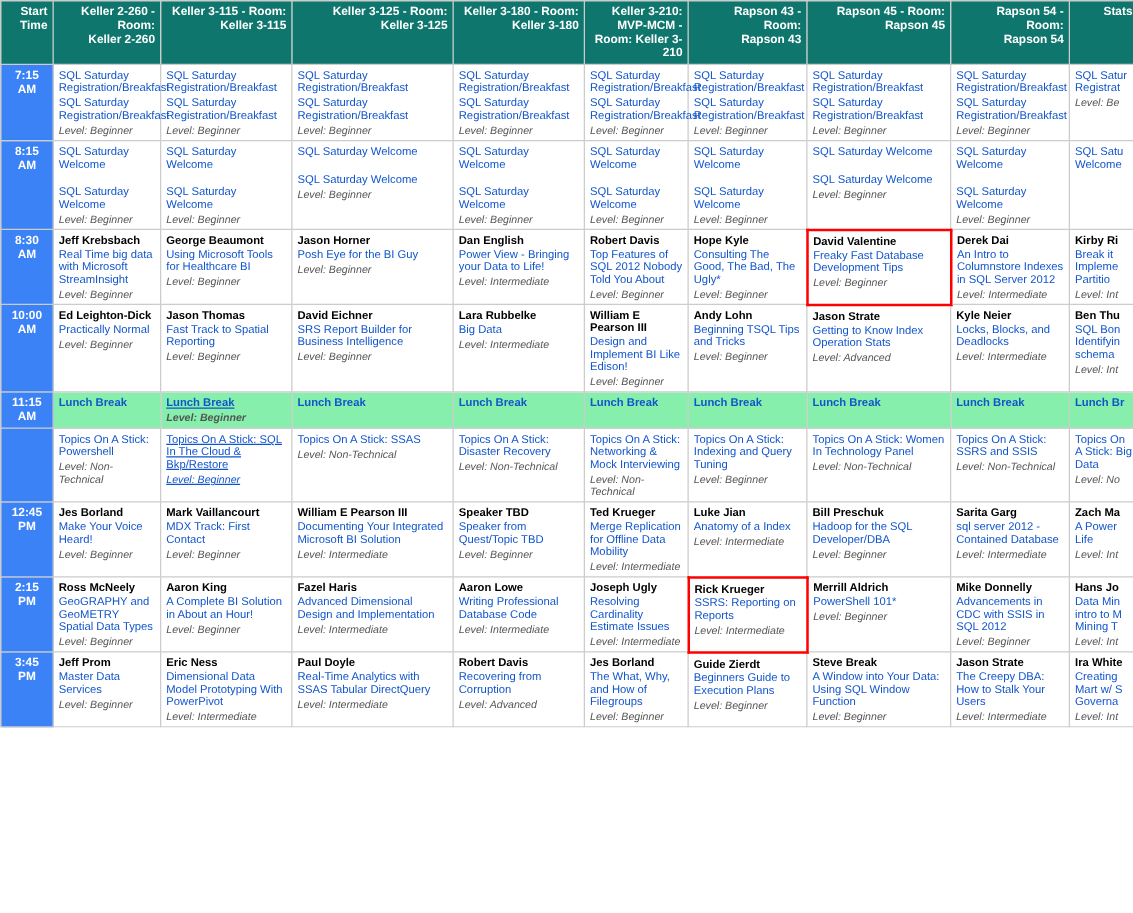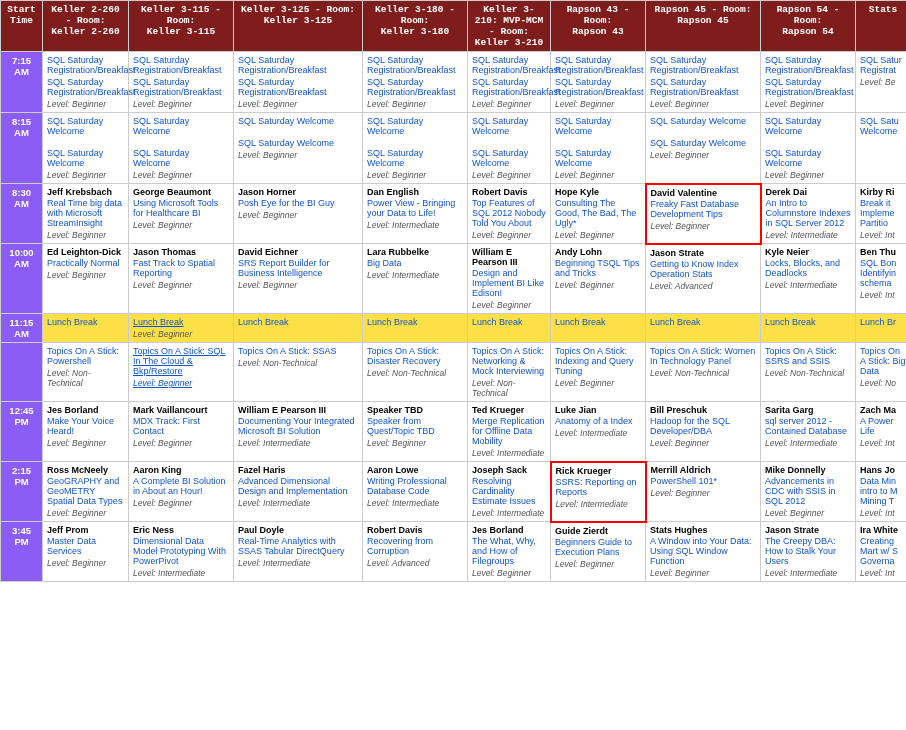--- a/index.html
+++ b/index.html
@@ -11,31 +11,30 @@
       table-layout: fixed;
     }
     
     .schedule-table th, .schedule-table td {
       border: 1px solid #ccc;
       padding: 3px 4px;
       vertical-align: top;
     }
     
     .schedule-table th {
-      background-color: #7f1d1d;
+      background-color: #0f766e;
       color: white;
       font-weight: bold;
       font-size: 9.5px;
-      text-align: center;
-      font-family: Liberation Mono, monospace;
+      text-align: right;
     }
     
     .time-col {
       width: 42px;
-      background-color: #8b5cf6;
+      background-color: #3b82f6;
       color: white;
       font-weight: bold;
       font-size: 9.5px;
       text-align: center;
       vertical-align: top;
       padding: 3px;
     }
     
     .session-cell {
       background: #fff;
@@ -75,22 +74,22 @@
     
     .registration-cell {
       background: #fff;
     }
     
     .welcome-cell {
       background: #fff;
     }
     
     .lunch-cell {
-      background: #fde047;
-      font-weight: normal;
+      background: #86efac;
+      font-weight: bold;
     }
     
     table {
       overflow: hidden;
     }
     
     .wrap { overflow-x: auto; width: 906px; }
   </style>
 </head>
 <body>
@@ -451,21 +450,21 @@
         <span class="presenter-name">Fazel Haris</span>
         <span class="session-title">Advanced Dimensional Design and Implementation</span>
         <span class="session-level">Level: Intermediate</span>
       </td>
       <td class="session-cell">
         <span class="presenter-name">Aaron Lowe</span>
         <span class="session-title">Writing Professional Database Code</span>
         <span class="session-level">Level: Intermediate</span>
       </td>
       <td class="session-cell">
-        <span class="presenter-name">Joseph Sack</span>
+        <span class="presenter-name">Joseph Ugly</span>
         <span class="session-title">Resolving Cardinality Estimate Issues</span>
         <span class="session-level">Level: Intermediate</span>
       </td>
       <td class="session-cell highlight-red">
         <span class="presenter-name">Rick Krueger</span>
         <span class="session-title">SSRS: Reporting on Reports</span>
         <span class="session-level">Level: Intermediate</span>
       </td>
       <td class="session-cell">
         <span class="presenter-name">Merrill Aldrich</span>
@@ -510,21 +509,21 @@
         <span class="presenter-name">Jes Borland</span>
         <span class="session-title">The What, Why, and How of Filegroups</span>
         <span class="session-level">Level: Beginner</span>
       </td>
       <td class="session-cell">
         <span class="presenter-name">Guide Zierdt</span>
         <span class="session-title">Beginners Guide to Execution Plans</span>
         <span class="session-level">Level: Beginner</span>
       </td>
       <td class="session-cell">
-        <span class="presenter-name">Stats Hughes</span>
+        <span class="presenter-name">Steve Break</span>
         <span class="session-title">A Window into Your Data: Using SQL Window Function</span>
         <span class="session-level">Level: Beginner</span>
       </td>
       <td class="session-cell">
         <span class="presenter-name">Jason Strate</span>
         <span class="session-title">The Creepy DBA: How to Stalk Your Users</span>
         <span class="session-level">Level: Intermediate</span>
       </td>
       <td class="session-cell">
         <span class="presenter-name">Ira White</span>

